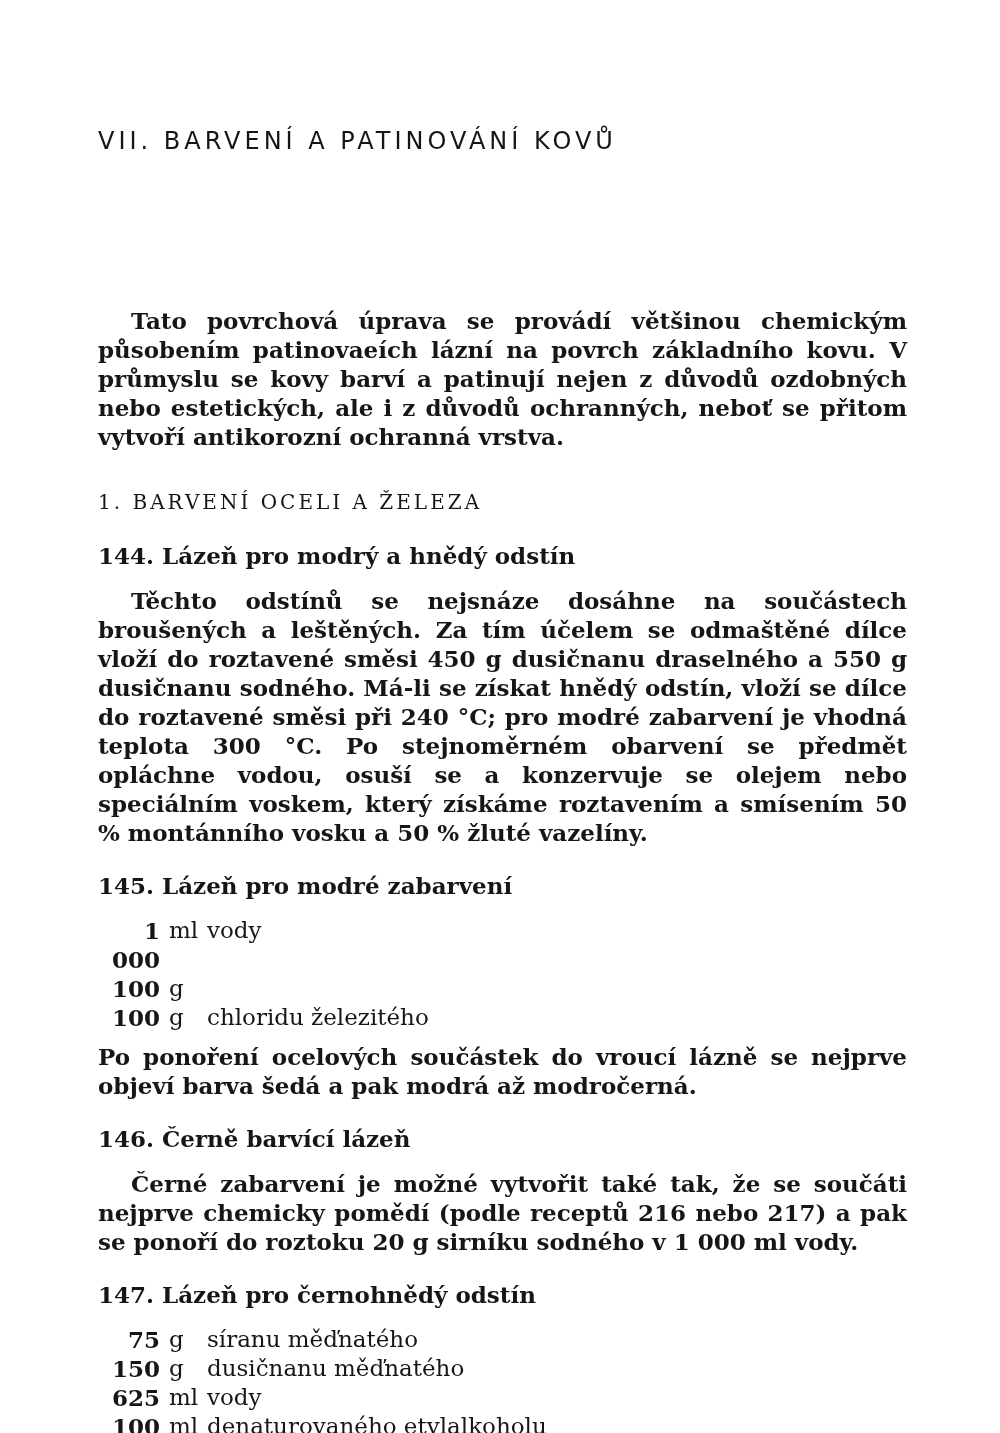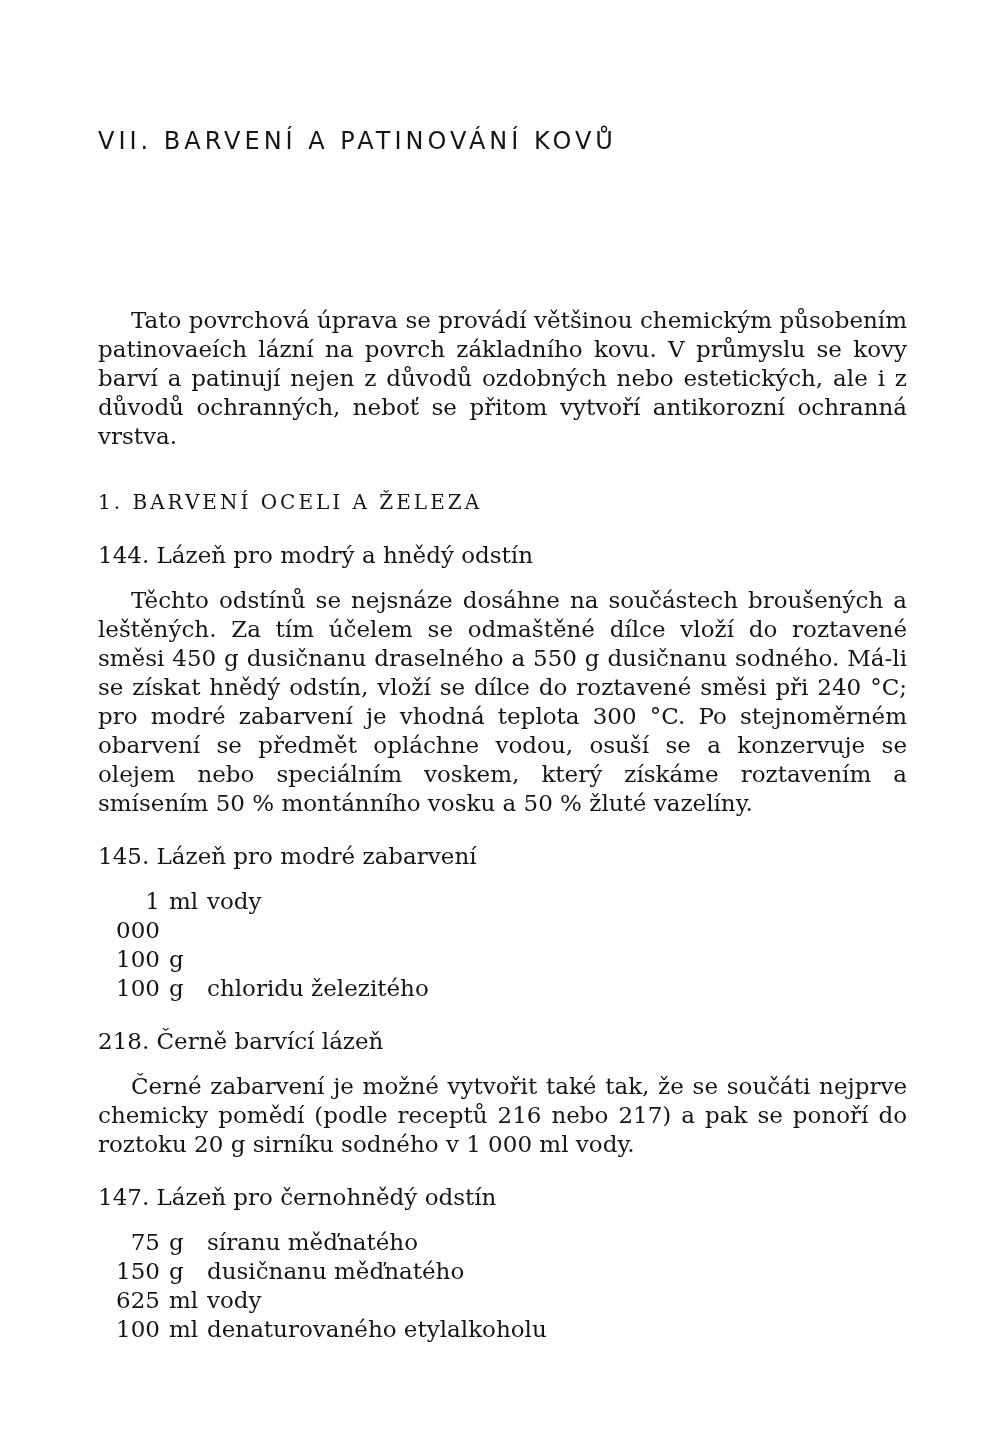--- a/index.html
+++ b/index.html
@@ -25,50 +25,51 @@
     font-size: 24px;
     letter-spacing: 4px;
     line-height: 30px;
     margin: 0 0 150px 0;
     white-space: nowrap;
   }
   p.body {
     margin: 0;
     text-align: justify;
     line-height: 29px;
+    font-weight: bold;
   }
   .indent {
     text-indent: 33px;
   }
   .section-title {
     font-family: "DejaVu Serif", serif;
     font-weight: 400;
     font-size: 20px;
     letter-spacing: 3px;
     line-height: 30px;
     margin: 36px 0 0 0;
     white-space: nowrap;
   }
   h3.recipe-title {
     font-size: 23px;
-    font-weight: 400;
+    font-weight: 700;
     line-height: 29px;
     margin: 24px 0 16px 0;
   }
   .ing-list {
     margin: 8px 0 10px 0;
   }
   .ing-row {
     display: flex;
     line-height: 29px;
   }
   .ing-qty {
     width: 62px;
     text-align: right;
-    font-weight: 400;
+    font-weight: 700;
     flex: 0 0 auto;
   }
   .ing-unit {
     width: 30px;
     padding-left: 9px;
     flex: 0 0 auto;
   }
   .ing-name {
     padding-left: 8px;
   }
@@ -100,22 +101,23 @@
       <span class="ing-qty">100</span>
       <span class="ing-unit">g</span>
     </div>
     <div class="ing-row">
       <span class="ing-qty">100</span>
       <span class="ing-unit">g</span>
       <span class="ing-name">chloridu železitého</span>
     </div>
   </div>
 
+  <p class="body">Po ponoření ocelových součástek do vroucí lázně se nejprve objeví barva šedá a pak modrá až modročerná.</p>
 
-  <h3 class="recipe-title">218. Černě barvící lázeň</h3>
+  <h3 class="recipe-title">146. Černě barvící lázeň</h3>
 
   <p class="body indent">Černé zabarvení je možné vytvořit také tak, že se součáti nejprve chemicky pomědí (podle receptů 216 nebo 217) a pak se ponoří do roztoku 20 g sirníku sodného v 1 000 ml vody.</p>
 
   <h3 class="recipe-title">147. Lázeň pro černohnědý odstín</h3>
 
 
   <div class="ing-list">
     <div class="ing-row">
       <span class="ing-qty">75</span>
       <span class="ing-unit">g</span>

